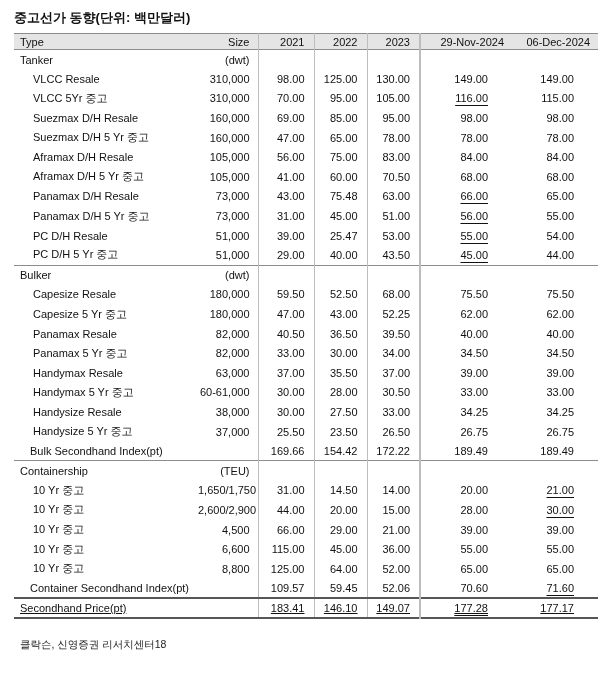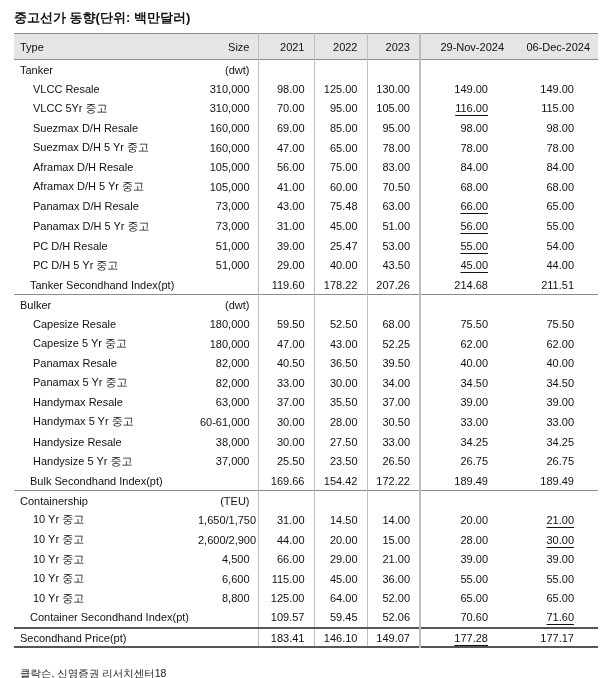--- a/index.html
+++ b/index.html
@@ -18,36 +18,37 @@
   }
   table.tbl{
     margin-left:14px; width:584px; border-collapse:collapse; table-layout:fixed;
     font-size:11px;
   }
   thead tr{
     background:var(--header-bg);
     border-top:1px solid var(--border-mid);
     border-bottom:1px solid var(--border-mid);
   }
-  th{font-weight:normal; height:26px; vertical-align:middle;}
+  th{font-weight:normal; height:16px; vertical-align:middle;}
   td{height:19.6px; vertical-align:middle; white-space:nowrap; overflow:hidden;}
   .c-type{text-align:left;}
   th.c-type{padding-left:6px;}
   .c-size,.c-y1,.c-y2,.c-y3,.c-nov,.c-dec{text-align:right;}
   .c-size{padding-right:8px; border-right:1px solid var(--vline);}
   .c-y1{padding-right:9px; border-right:1px solid var(--vline);}
   .c-y2{padding-right:9px; border-right:1px solid var(--vline);margin-left:44px;}
   .c-y3{padding-right:9px; border-right:2px solid var(--vline);}
   th.c-nov,th.c-dec{padding-right:8px;}
   td.c-nov{padding-right:24px;}
   td.c-dec{padding-right:24px;}
   tr.section{border-top:1px solid var(--border-mid);}
   tr.total{
     border-top:2px solid var(--border-dark);
     border-bottom:2px solid var(--border-dark);
+    text-decoration:underline;
   }
   .lbl-section,.lbl-total{padding-left:6px;}
   .lbl-item{padding-left:19px;}
   .lbl-index{padding-left:16px;}
   .val.u{text-decoration:underline; text-underline-offset:2.5px;}
   .footer{margin:19px 0 0 20px; font-size:10.5px; color:#1a1a1a;}
 </style>
 </head>
 <body>
 
@@ -168,29 +169,20 @@
         </tr>
         <tr class="item">
           <td class="c-type lbl-item">PC D/H 5 Yr 중고</td>
           <td class="c-size">51,000</td>
           <td class="c-y1"><span class="val">29.00</span></td>
           <td class="c-y2"><span class="val">40.00</span></td>
           <td class="c-y3"><span class="val">43.50</span></td>
           <td class="c-nov"><span class="val u">45.00</span></td>
           <td class="c-dec"><span class="val">44.00</span></td>
         </tr>
-        <tr class="index">
-          <td class="c-type lbl-index">Tanker Secondhand Index(pt)</td>
-          <td class="c-size"></td>
-          <td class="c-y1"><span class="val">119.60</span></td>
-          <td class="c-y2"><span class="val">178.22</span></td>
-          <td class="c-y3"><span class="val">207.26</span></td>
-          <td class="c-nov"><span class="val">214.68</span></td>
-          <td class="c-dec"><span class="val">211.51</span></td>
-        </tr>
         <tr class="section">
           <td class="c-type lbl-section">Bulker</td>
           <td class="c-size">(dwt)</td>
           <td class="c-y1"></td>
           <td class="c-y2"></td>
           <td class="c-y3"></td>
           <td class="c-nov"></td>
           <td class="c-dec"></td>
         </tr>
         <tr class="item">

